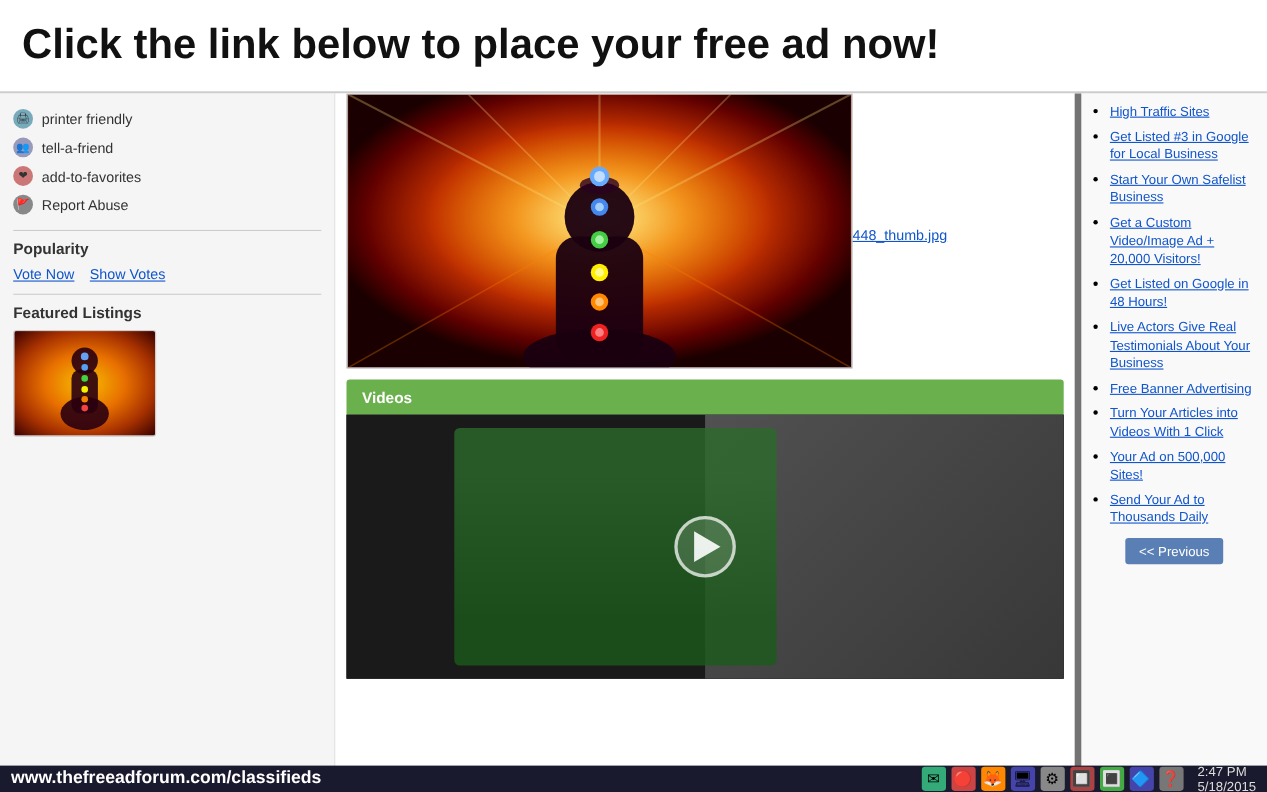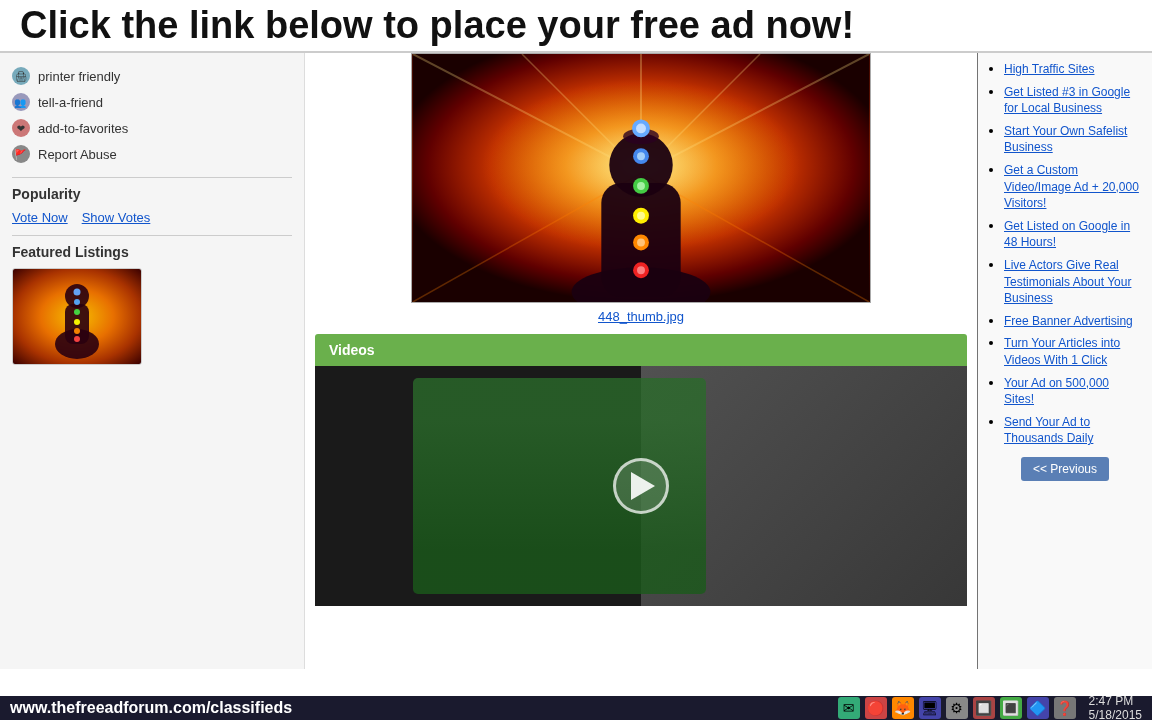--- a/index.html
+++ b/index.html
@@ -5,21 +5,21 @@
     * { margin: 0; padding: 0; box-sizing: border-box; }
     body { font-family: Arial, sans-serif; font-size: 13px; background: #fff; width: 1152px; height: 720px; overflow: hidden; position: relative; }
 
     
     #top-banner {
       background: #fff;
       border-bottom: 2px solid #ccc;
       padding: 8px 20px;
       display: flex;
       align-items: center;
-      height: 53px;
+      height: 85px;
     }
     #top-banner h1 {
       font-size: 38px;
       font-weight: bold;
       color: #111;
     }
 
     
     #main-layout {
       display: flex;
@@ -119,21 +119,21 @@
     
     #center-content {
       flex: 1;
       background: #fff;
       overflow-y: auto;
       padding: 0;
     }
 
     .main-image-container {
       display: flex;
-      flex-direction: column;
+      flex-direction: row;
       align-items: center;
       padding: 0 10px 10px 10px;
     }
     .main-image {
       width: 460px;
       height: 250px;
       background: radial-gradient(ellipse at 50% 40%, #f9c000 0%, #f07000 35%, #c04000 55%, #601000 75%, #200000 100%);
       position: relative;
       overflow: hidden;
       border: 1px solid #aaa;
@@ -226,21 +226,21 @@
       border-bottom: 14px solid transparent;
       border-left: 24px solid rgba(255,255,255,0.9);
       margin-left: 4px;
     }
 
     
     #right-sidebar {
       width: 175px;
       min-width: 175px;
       background: #f9f9f9;
-      border-left: 1px solid #737373;
+      border-left: 6px solid #737373;
       padding: 8px 10px;
       overflow-y: auto;
     }
     .right-sidebar-list {
       list-style: disc;
       padding-left: 16px;
     }
     .right-sidebar-list li {
       margin-bottom: 6px;
     }

